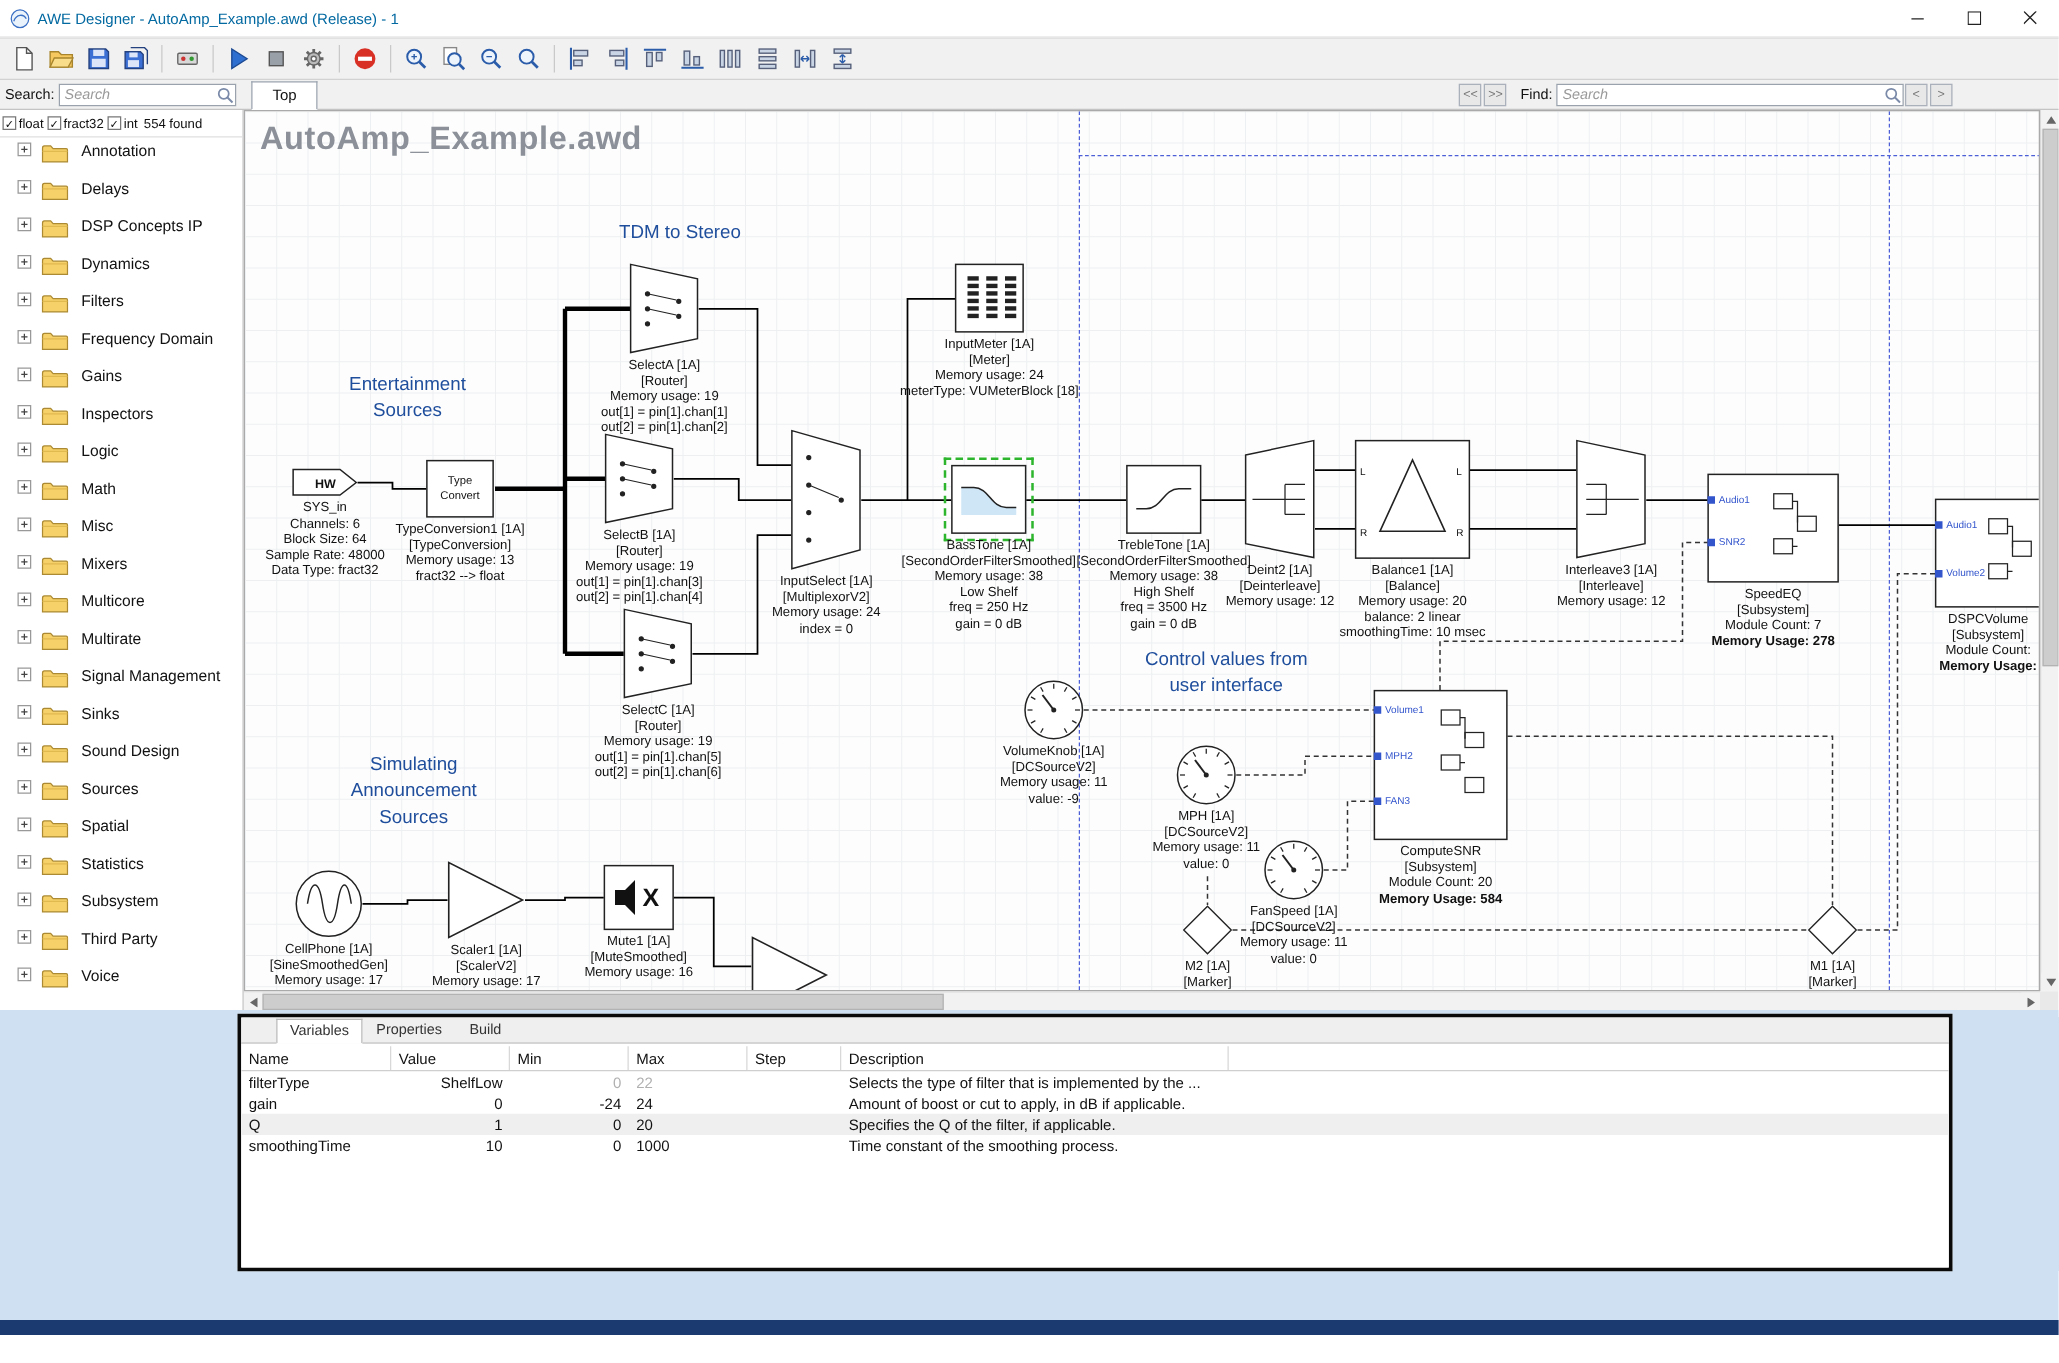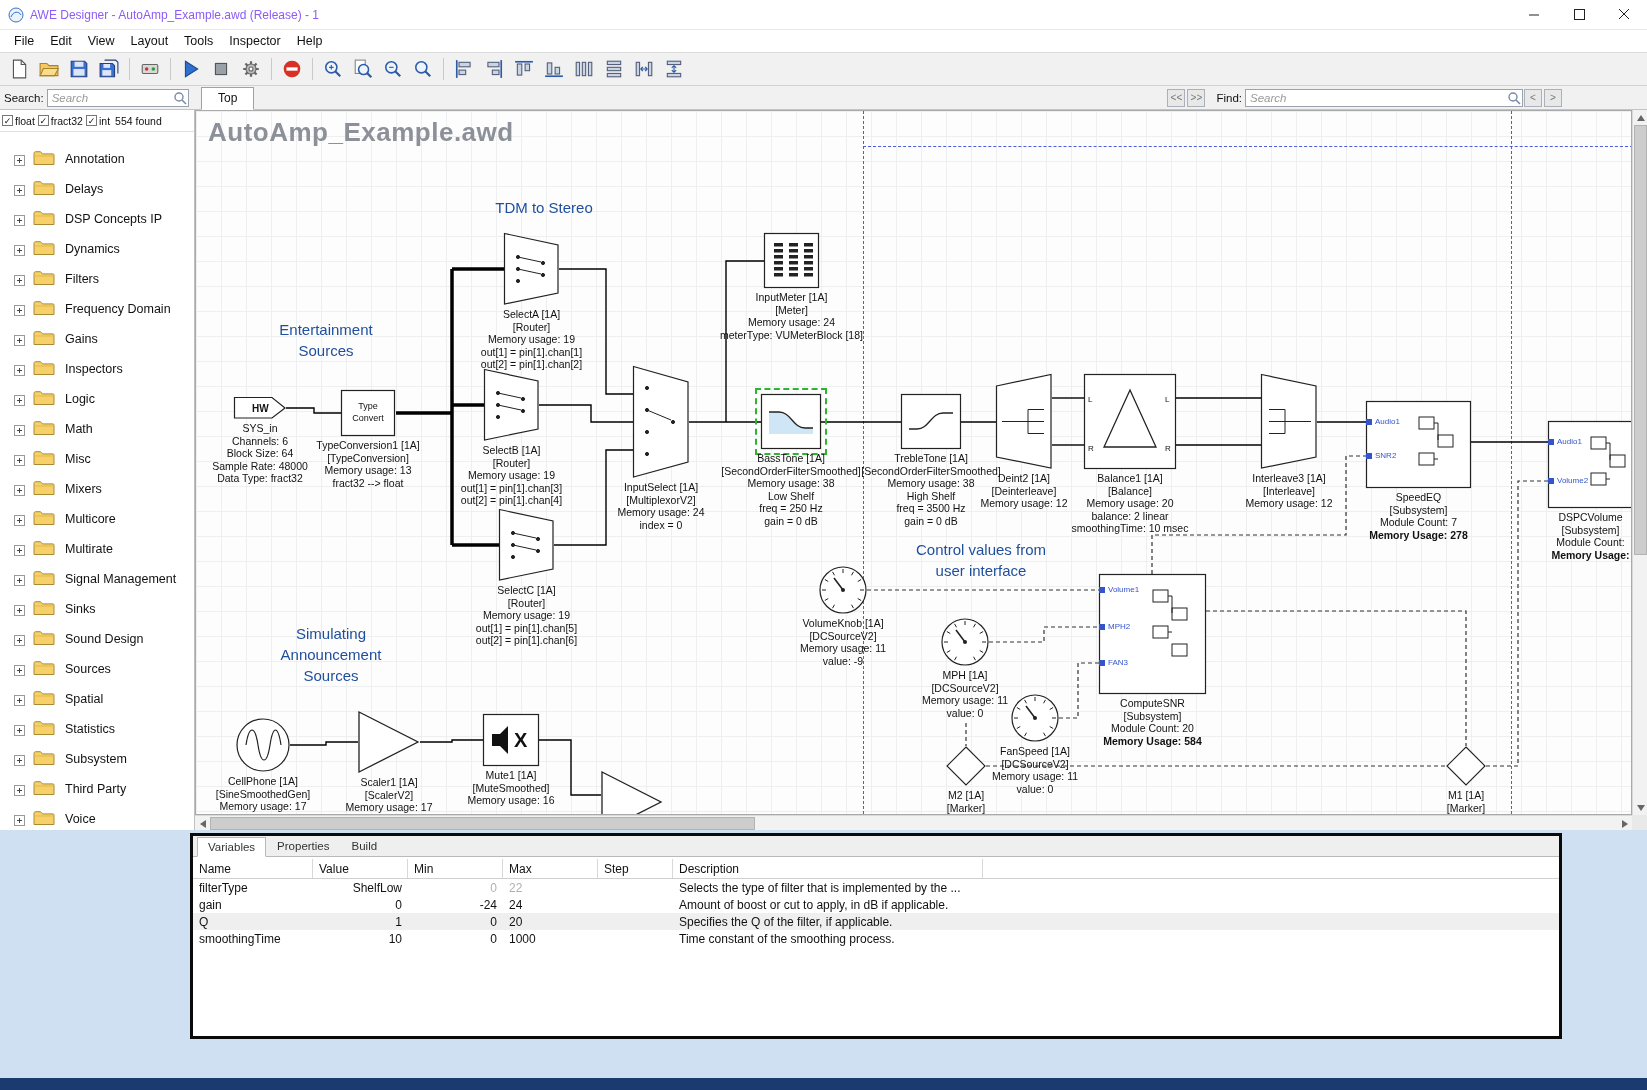--- a/index.html
+++ b/index.html
@@ -3,21 +3,21 @@
 <meta charset="utf-8">
 <style>
   * { box-sizing: border-box; margin: 0; padding: 0; }
   html,body { width:1647px; height:1090px; overflow:hidden; }
   body { font-family:"Liberation Sans", sans-serif; font-size:12px; color:#111; background:#fff; }
   .window { width:1647px; height:1090px; display:flex; flex-direction:column; position:relative; }
 
   
   .titlebar { height:30px; background:#fff; display:flex; align-items:center; border-bottom:1px solid #e8e8e8; flex:0 0 30px; }
   .titlebar .appicon { margin:0 6px 0 8px; display:flex; }
-  .titlebar .title { font-size:12px; color:#8b5cf6; }
+  .titlebar .title { font-size:12px; color:#0369a1; }
   .titlebar .spacer { flex:1; }
   .wbtn { width:45px; height:30px; display:flex; align-items:center; justify-content:center; background:transparent; border:none; cursor:default; }
   .wbtn svg { display:block; }
 
   
   .menubar { height:22px; background:#fff; display:flex; align-items:center; padding-left:6px; flex:0 0 22px; }
   .menubar .mitem { padding:2px 8px; font-size:12.5px; color:#111; }
 
   
   .toolbar { height:34px; background:#f1f1f1; border-top:1px solid #dcdcdc; border-bottom:1px solid #d2d2d2; display:flex; align-items:center; padding-left:4px; flex:0 0 34px; }
@@ -42,21 +42,21 @@
   .main { flex:0 0 720px; height:720px; display:flex; overflow:hidden; background:#fff; }
 
   
   .sidebar { width:195px; flex:0 0 195px; border-right:1px solid #c0c0c0; display:flex; flex-direction:column; background:#fff; }
   .filterrow { height:22px; display:flex; align-items:center; padding:0 2px; font-size:10.5px; border-bottom:1px solid #e0e0e0; white-space:nowrap; }
   .cbwrap { display:flex; align-items:center; margin-right:3px; }
   .cb { width:11px; height:11px; border:1px solid #777; background:#fff; display:inline-flex; align-items:center; justify-content:center; font-size:9px; color:#111; margin-right:2px; }
   .cb.checked::after { content:"\2713"; }
   .found { color:#111; margin-left:2px; }
   .tree { flex:1; overflow:hidden; padding-top:4px; }
-  .titem { height:30px; display:flex; align-items:flex-end; }
+  .titem { height:30px; display:flex; align-items:flex-start; }
   .expander { width:11px; height:11px; border:1px solid #999; background:#fff; margin:0 8px 0 14px; position:relative; flex:0 0 11px; }
   .expander::before { content:""; position:absolute; left:2px; right:2px; top:4px; height:1px; background:#444; }
   .expander::after { content:""; position:absolute; top:2px; bottom:2px; left:4px; width:1px; background:#444; }
   .titem .ficon { margin-right:10px; display:flex; }
   .titem .tlabel { font-size:12.5px; }
 
   
   .canvas-col { flex:1; display:flex; flex-direction:column; overflow:hidden; }
   .canvas-row { flex:1; display:flex; overflow:hidden; }
   .canvas { position:relative; width:1437px; flex:0 0 1437px; height:705px; overflow:hidden; background-color:#fdfdfd;
@@ -84,21 +84,21 @@
 
   
   .bottom { flex:0 0 260px; height:260px; background:#cfe0f2; position:relative; }
   .props-panel { position:absolute; left:190px; top:3px; width:1372px; height:206px; background:#fff; border:3px solid #0a0a0a; display:flex; flex-direction:column; }
   .pheader { height:22px; background:linear-gradient(#d2d7de,#b3bac6); display:flex; align-items:center; padding:0 4px 0 8px; flex:0 0 22px; }
   .pheader .ptitle { font-size:11.5px; color:#5d6470; }
   .pheader .spacer { flex:1; }
   .pclose { width:16px; height:16px; border:1px solid #8a93a2; background:#d9dee5; color:#555; font-size:9px; display:flex; align-items:center; justify-content:center; }
   .ptabs { height:21px; background:#efefef; border-bottom:1px solid #b9b9b9; display:flex; align-items:flex-end; padding-left:4px; flex:0 0 21px; }
   .ptab { padding:3px 10px; font-size:11.5px; color:#333; border:1px solid transparent; position:relative; }
-  .ptab.active { background:#fff; border:1px solid #b9b9b9; border-bottom:1px solid #fff; top:1px; }
+  .ptab.active { background:#fff; border:1px solid #b9b9b9; border-bottom:1px solid #fff; top:1px;margin-left:24px; }
   .ptable { flex:1; overflow:hidden; background:#fff; padding-top:2px; }
   .prow { display:flex; height:17px; align-items:center; font-size:12px; }
   .prow.head { height:20px; border-bottom:1px solid #cfcfcf; }
   .prow.head .pc { border-right:1px solid #d8d8d8; height:100%; display:flex; align-items:center; }
   .prow.stripe { background:#efefef; }
   .pc { padding:0 6px; overflow:hidden; white-space:nowrap; }
   .c-name { width:120px; flex:0 0 120px; }
   .c-val  { width:95px;  flex:0 0 95px;  text-align:right; }
   .c-min  { width:95px;  flex:0 0 95px;  text-align:right; }
   .c-max  { width:95px;  flex:0 0 95px;  text-align:left; }
@@ -132,29 +132,20 @@
           <rect x="0.5" y="0.5" width="10" height="10" fill="none" stroke="#222"></rect>
         </svg>
       </button>
     <button class="wbtn">
         <svg width="11" height="11">
           <path d="M0 0L10 10M10 0L0 10" stroke="#222"></path>
         </svg>
       </button>
   </div>
 
-  <div class="menubar">
-      <div class="mitem">File</div>
-      <div class="mitem">Edit</div>
-      <div class="mitem">View</div>
-      <div class="mitem">Layout</div>
-      <div class="mitem">Tools</div>
-      <div class="mitem">Inspector</div>
-      <div class="mitem">Help</div>
-    </div>
 
   <div class="toolbar">
       <button class="tb-btn">
         <span class="tb-ic">
           <svg viewBox="0 0 18 18">
             <path d="M4 1h7l4 4v12H4z" fill="#fff" stroke="#555"></path>
             <path d="M11 1v4h4" fill="none" stroke="#555"></path>
           </svg>
         </span>
       </button>

